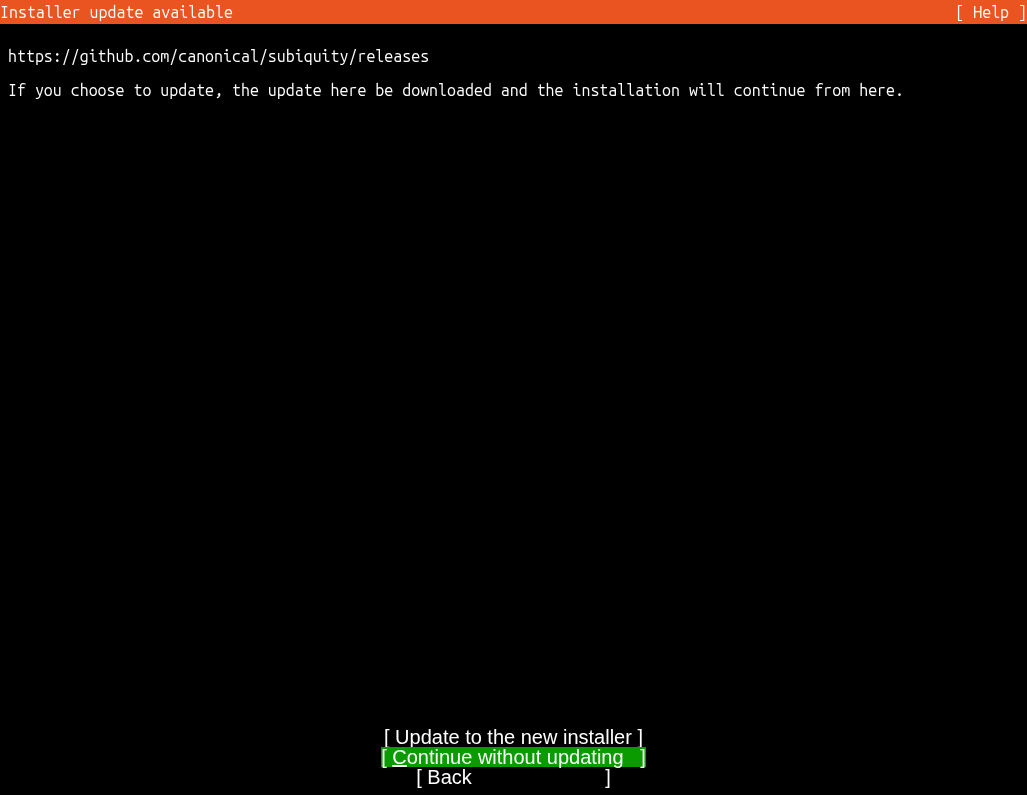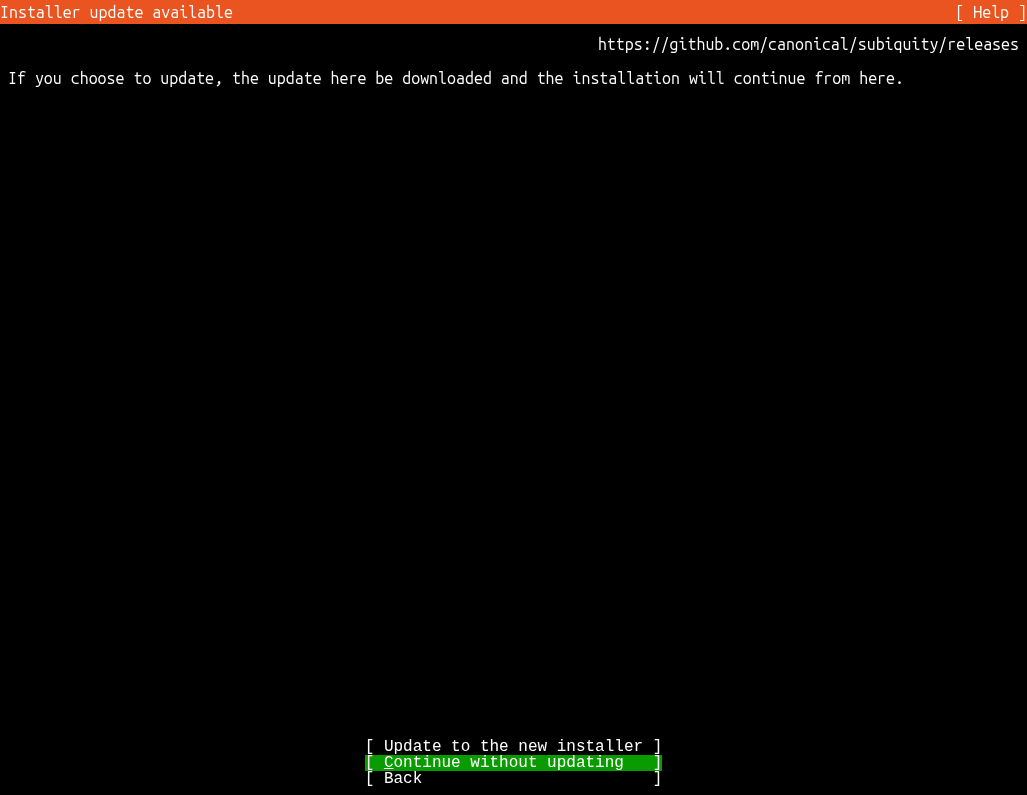--- a/index.html
+++ b/index.html
@@ -38,41 +38,42 @@
       color: #ffffff;
     }
     .content-line {
       white-space: pre;
       line-height: 1.6;
       margin-bottom: 8px;
     }
     .content-url {
       white-space: pre;
       line-height: 1.6;
-      text-align: right;
+      text-align: left;
       margin-bottom: 8px;
+      margin-top: 12px;
     }
     .footer {
       position: absolute;
       bottom: 8px;
       left: 0;
       right: 0;
       display: flex;
       flex-direction: column;
       align-items: center;
     }
     .footer-button {
       white-space: pre;
       line-height: 1.0;
       color: #ffffff;
       cursor: pointer;
-      font-family: Liberation Mono, monospace;
+      font-family: Liberation Sans, sans-serif;
       background: transparent;
       border: none;
-      font-size: 16px;
+      font-size: 20px;
       display: block;
     }
     .footer-button.selected {
       background: #0a9b00;
       color: #ffffff;
     }
     .underline {
       text-decoration: underline;
     }
   </style>

